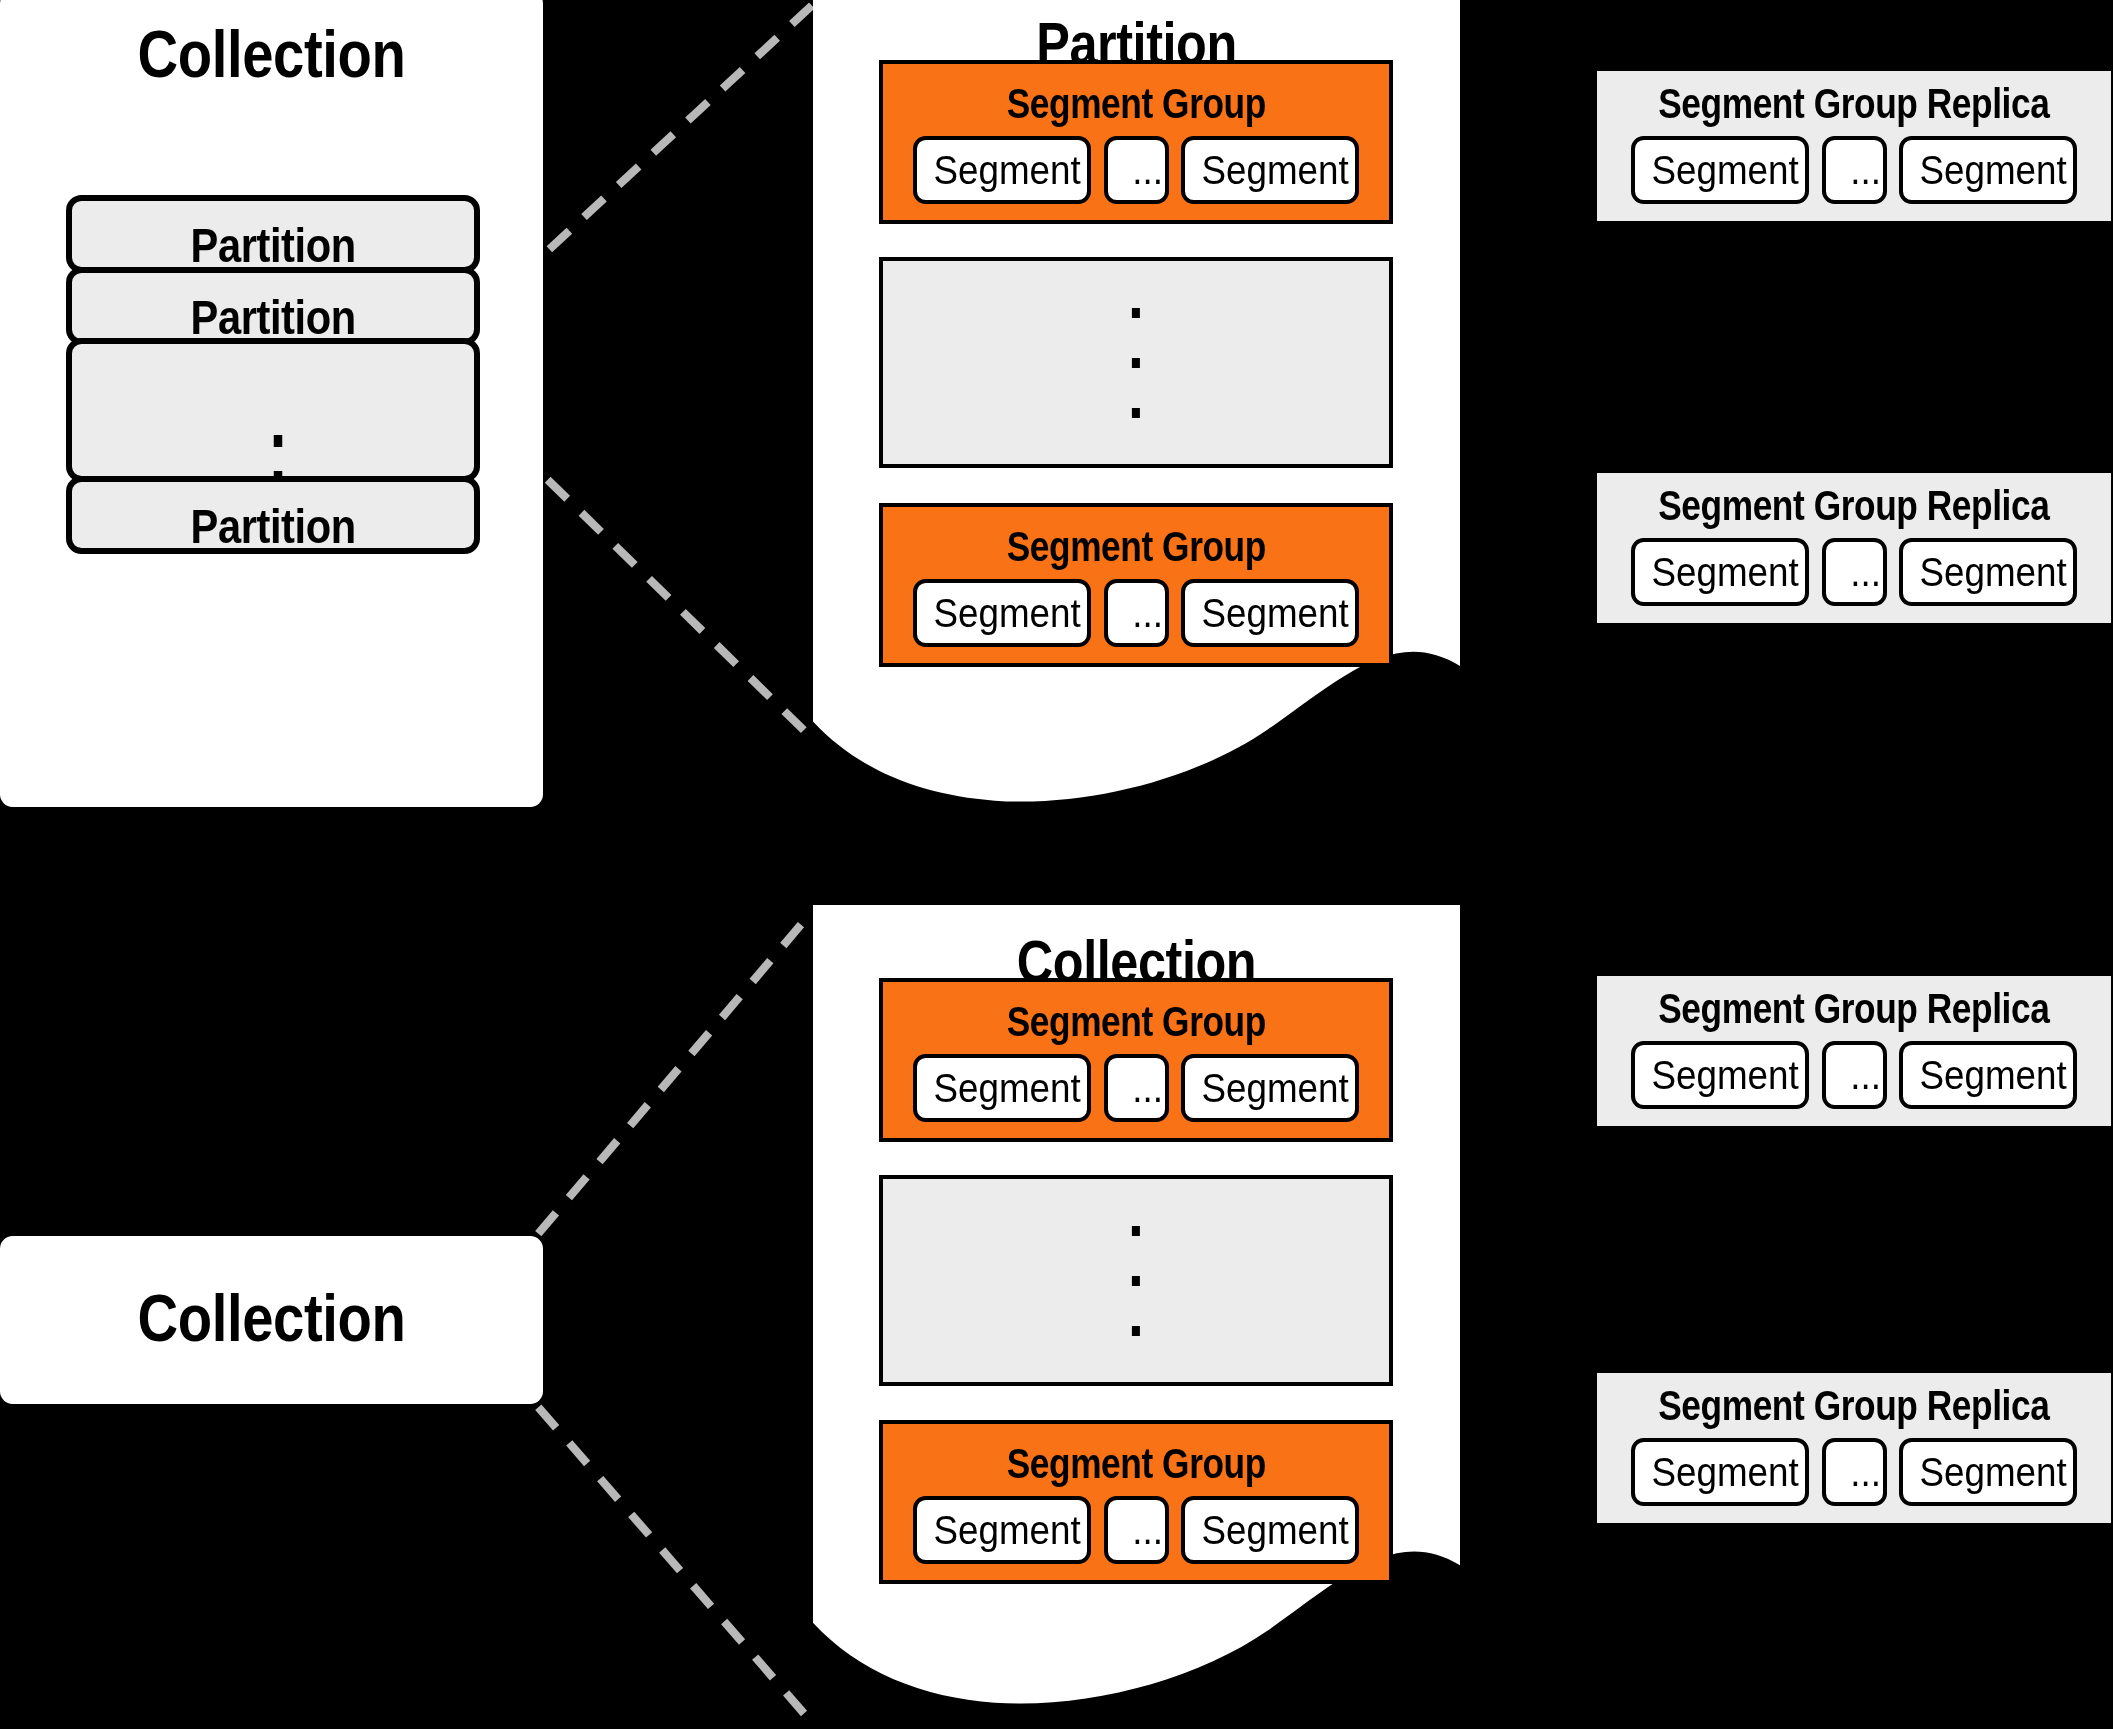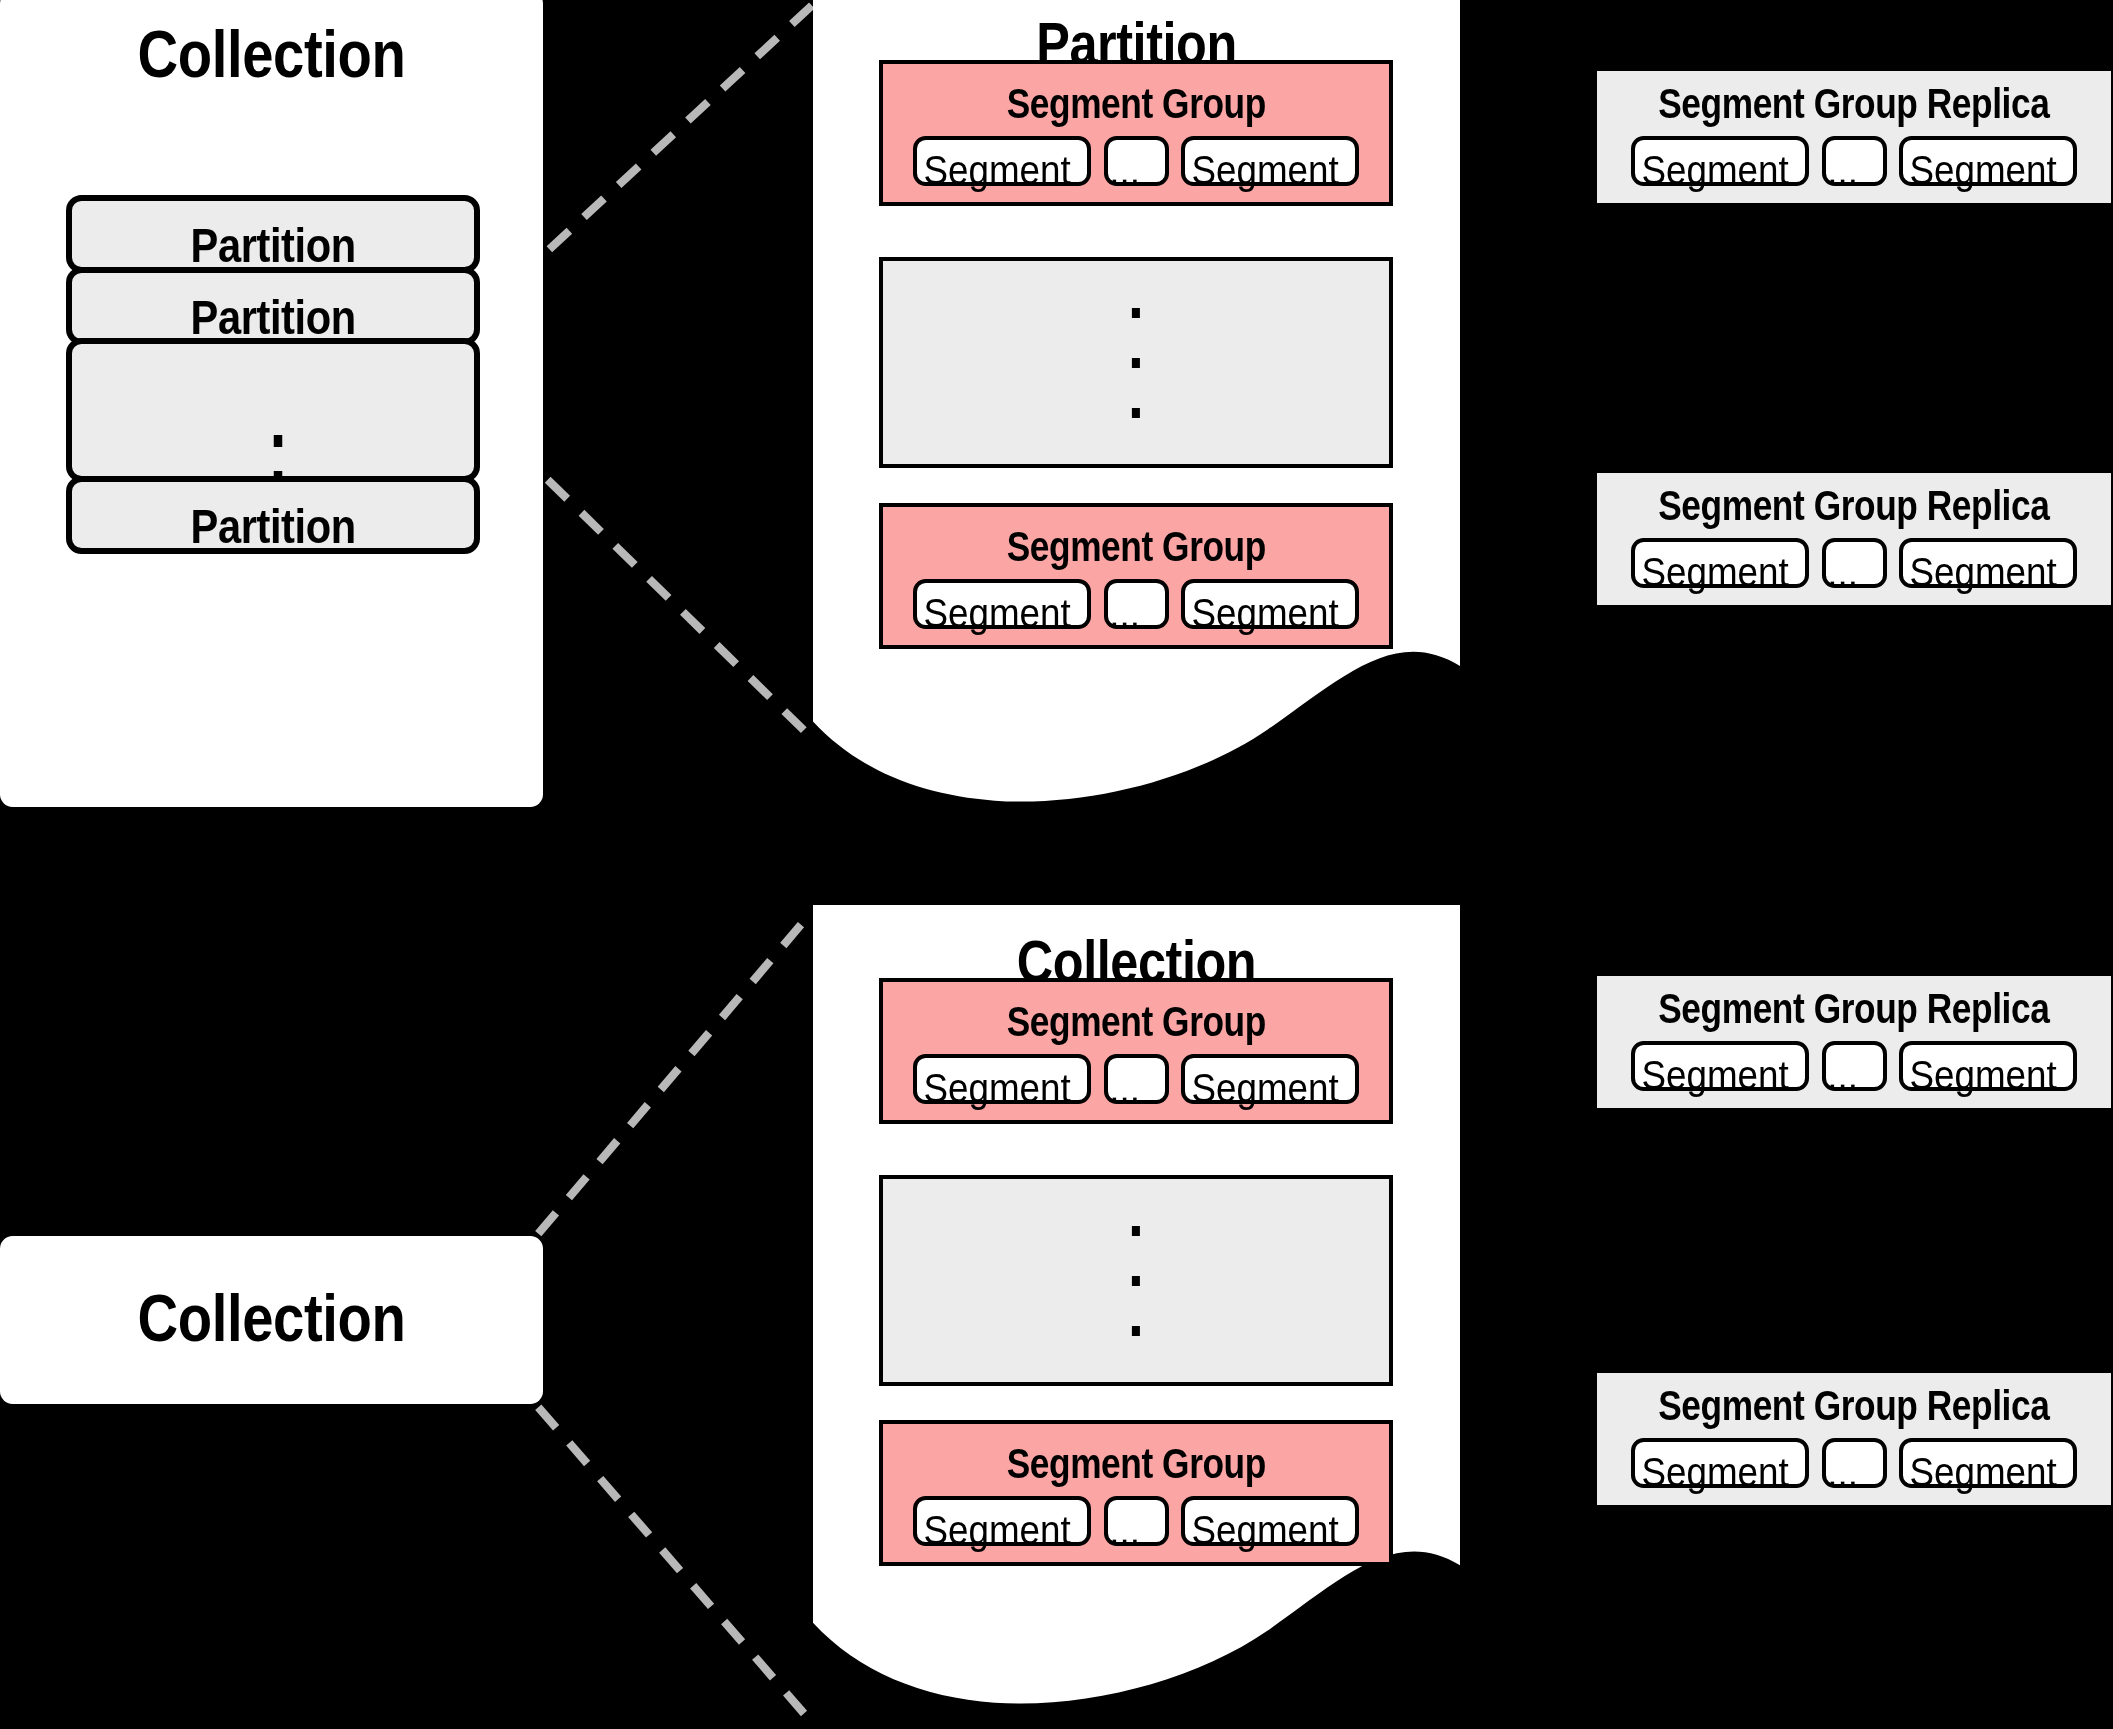--- a/index.html
+++ b/index.html
@@ -60,35 +60,35 @@
   #collection-panel{left:813px;top:905px;height:825px;}
 
   .panel-inner{position:absolute;left:0;top:0;width:100%;}
   .torn .panel-title{font-size:60px;}
   #partition-panel .panel-title{top:20px;}
   #collection-panel .panel-title{top:22px;}
 
   
   .seg-group{
     position:absolute;box-sizing:border-box;
-    background:#fca5a5;border:4.5px solid #000;
+    background:#f97316;border:4.5px solid #000;
     width:514px;left:66px;
   }
   .seg-group .sg-title{
     text-align:center;font-weight:bold;font-size:42px;color:#000;
     padding-top:15.5px;letter-spacing:-0.5px;
   }
   .seg-group .sg-title > span{display:inline-block;transform:scaleX(.84);}
   .sg-row{
     display:flex;align-items:center;justify-content:center;
     gap:12.7px;padding:8.2px 0 16.4px 0;
   }
   .seg{
     box-sizing:border-box;background:#fff;border:4.5px solid #000;border-radius:12.7px;
-    font-size:40px;color:#000;height:50px;line-height:60px;text-align:left;
+    font-size:40px;color:#000;height:68px;line-height:60px;text-align:right;
     font-weight:normal;
   }
   .seg.wide{width:178px;}
   .seg.ell{width:65px;}
   .seg > span{display:inline-block;transform:scaleX(.92);}
 
   
   .seg-gap{
     position:absolute;box-sizing:border-box;left:66px;width:514px;
     background:#ececec;border:4.5px solid #000;

